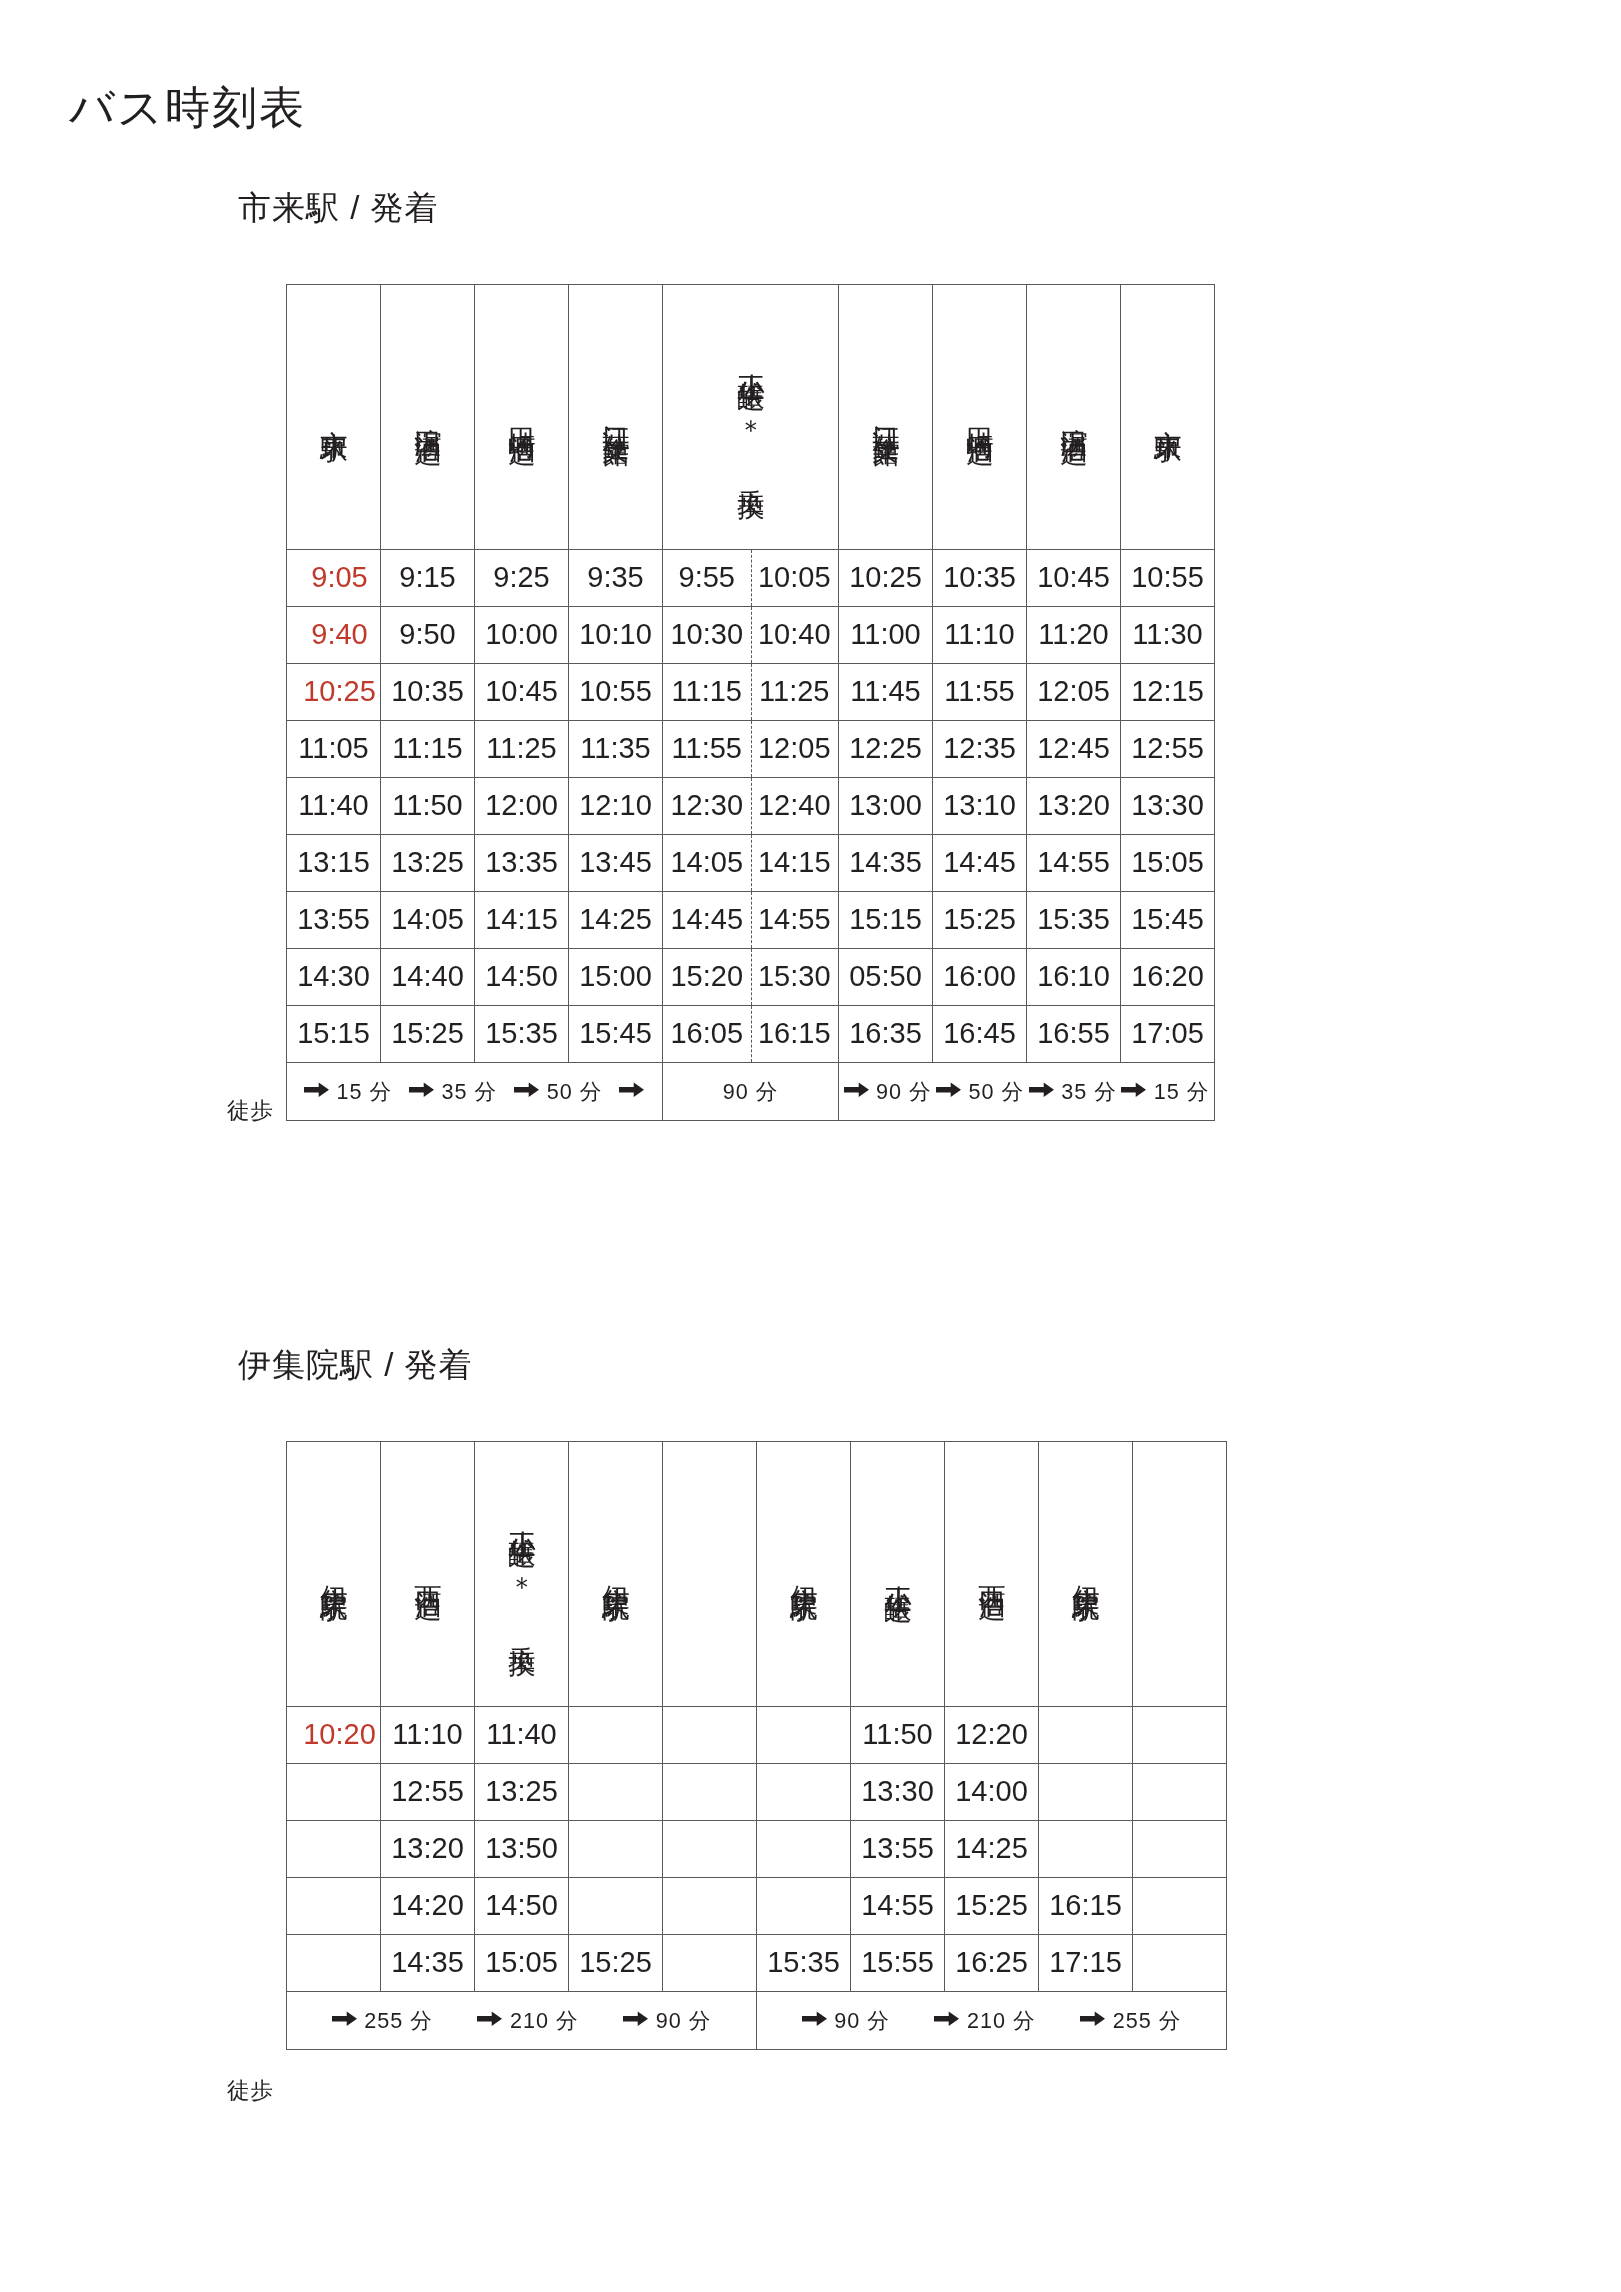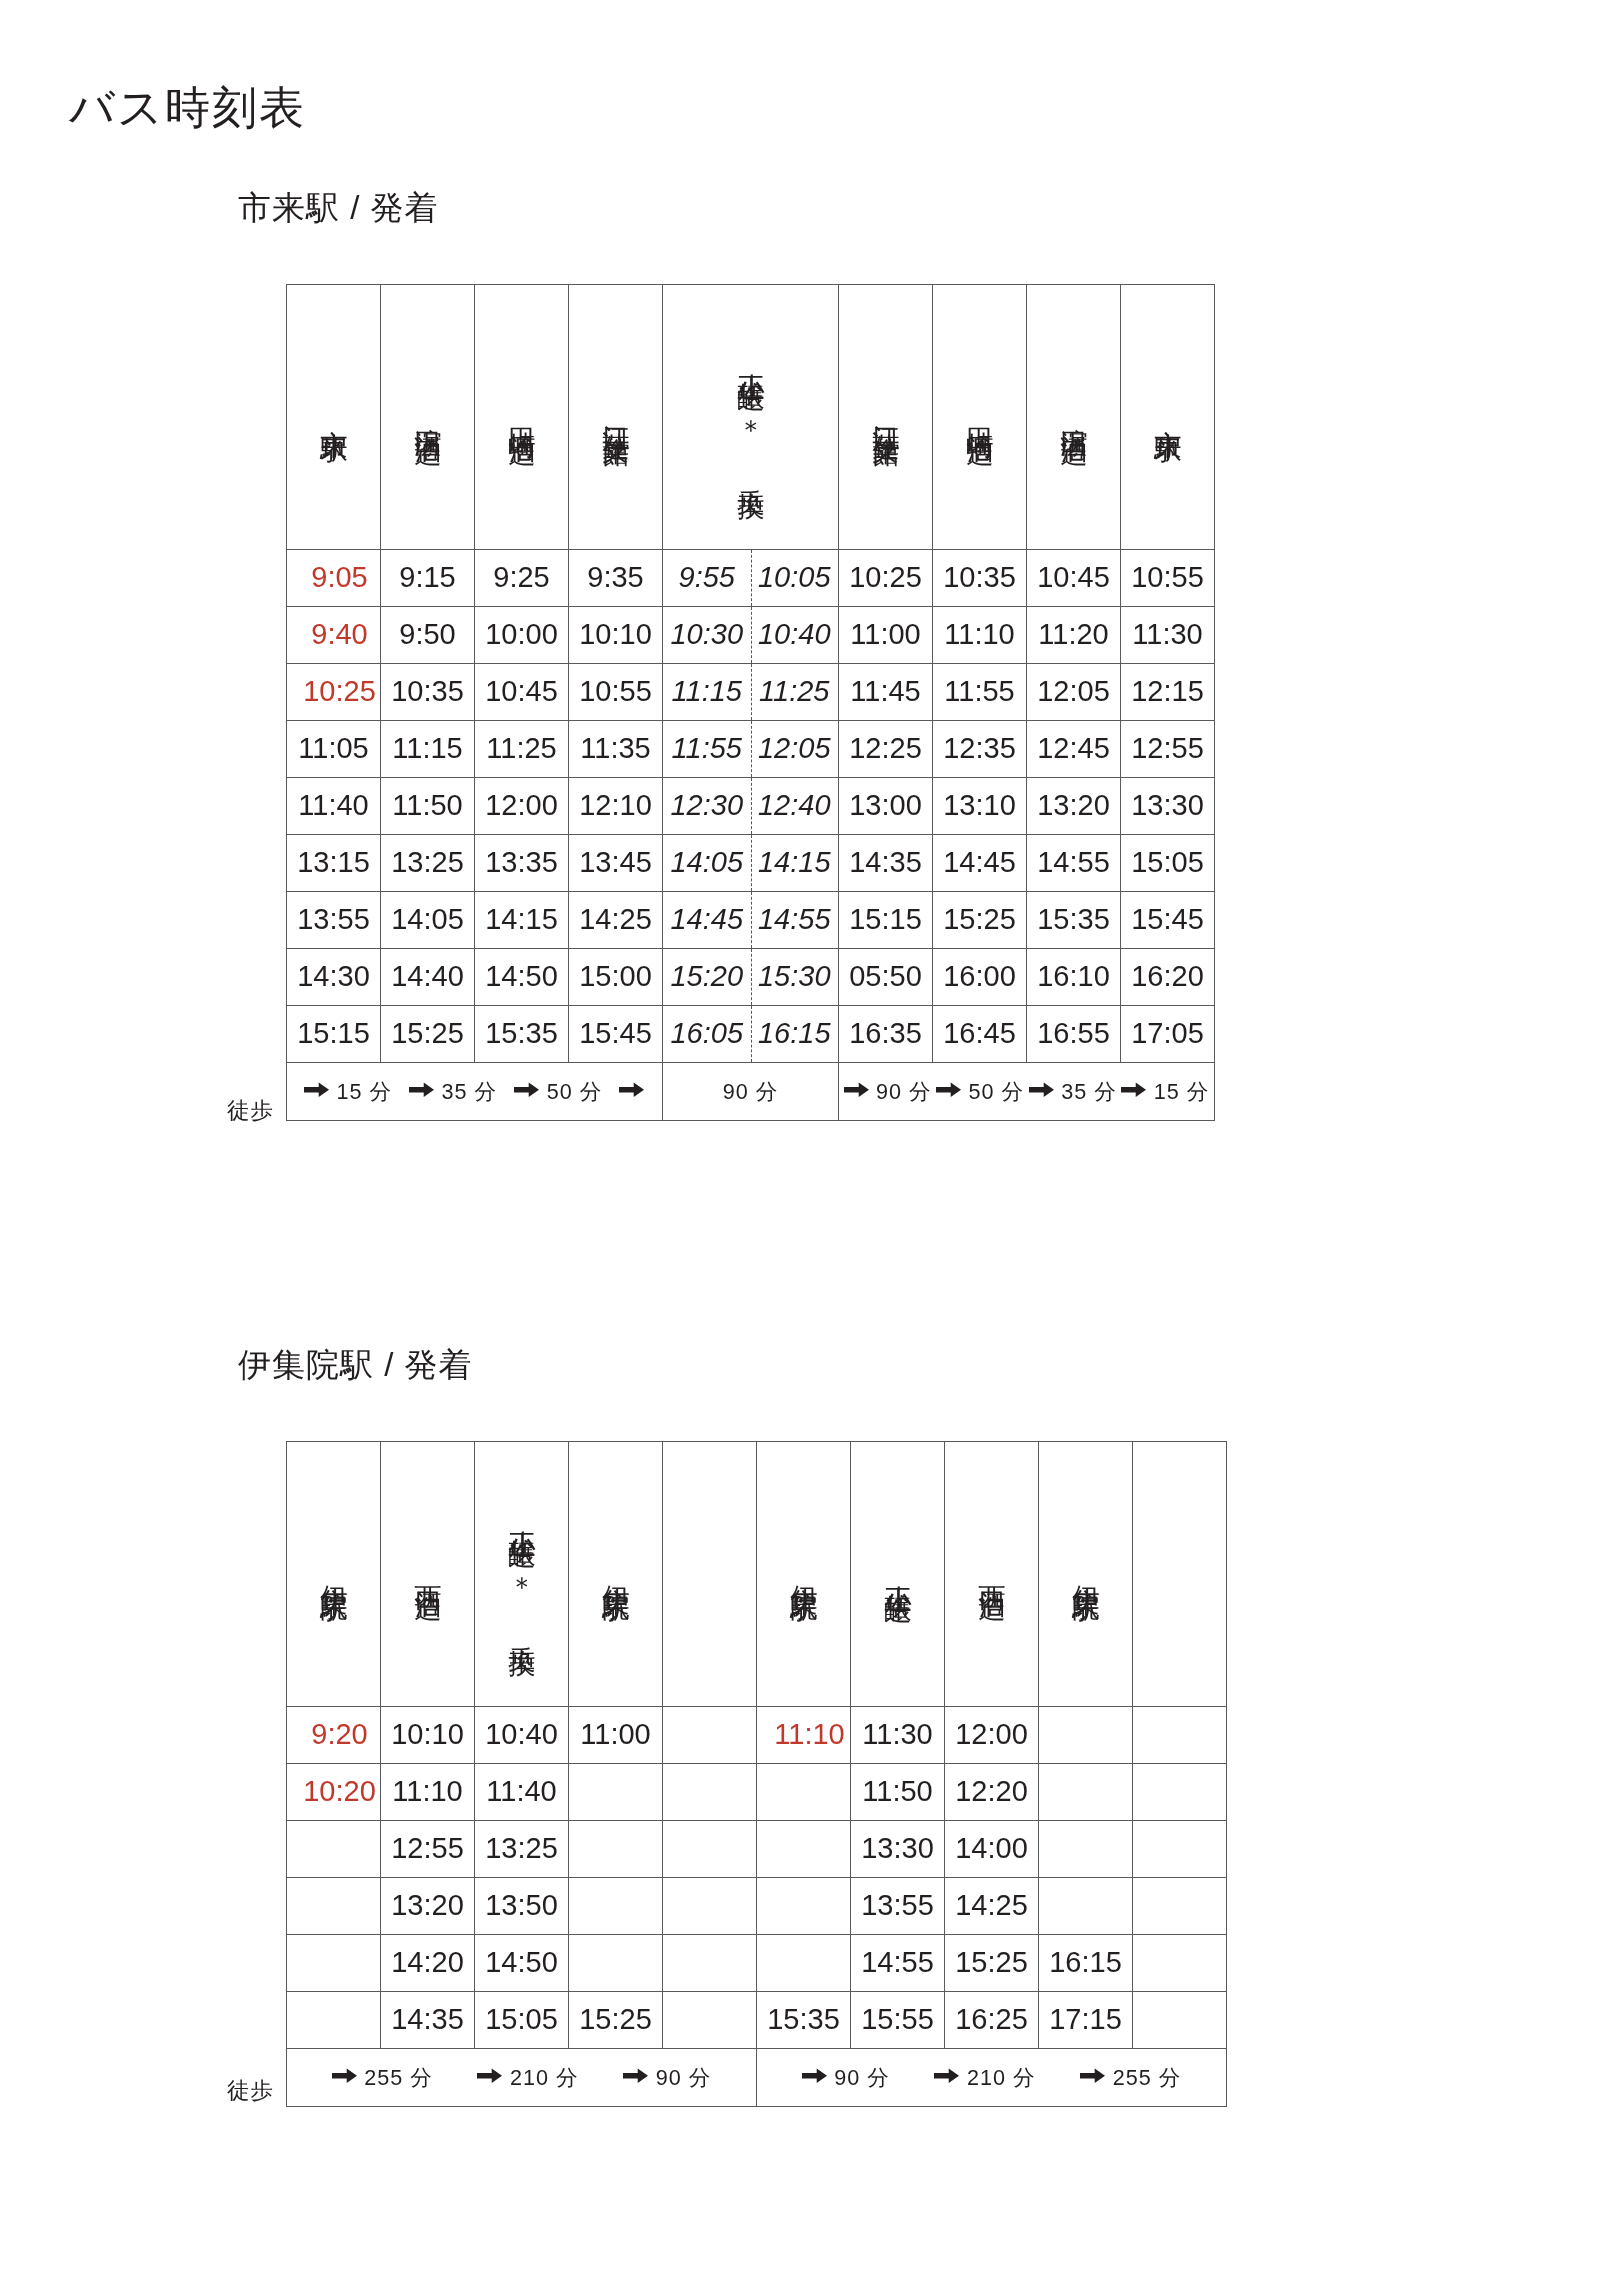--- a/index.html
+++ b/index.html
@@ -129,21 +129,20 @@
 
   
   td.time.transfer,
   th.vhead.transfer {
     position: relative;
   }
   td.time.transfer .half {
     display: inline-block;
     width: 50%;
     box-sizing: border-box;
-    font-style: italic;
   }
   td.time.transfer .half.left  { text-align: center; }
   td.time.transfer .half.right { text-align: center; }
   td.time.transfer .dashline,
   th.vhead.transfer .dashline {
     position: absolute;
     left: 50%;
     top: 0;
     bottom: 0;
     width: 0;
@@ -489,32 +488,20 @@
             <th class="vhead">
               <span class="vtext">伊集院駅</span>
             </th>
             <th class="vhead">
               <span class="vtext"></span>
             </th>
           </tr>
         </thead>
         <tbody>
 
-        <tr>
-              <td class="time red" style="color: rgb(192, 57, 43);">9:20</td>
-              <td class="time">10:10</td>
-              <td class="time">10:40</td>
-              <td class="time">11:00</td>
-              <td class="time empty"></td>
-              <td class="time red" style="color: rgb(192, 57, 43);">11:10</td>
-              <td class="time">11:30</td>
-              <td class="time">12:00</td>
-              <td class="time empty"></td>
-              <td class="time empty"></td>
-            </tr>
             <tr>
               <td class="time red" style="color: rgb(192, 57, 43);">10:20</td>
               <td class="time">11:10</td>
               <td class="time">11:40</td>
               <td class="time empty"></td>
               <td class="time empty"></td>
               <td class="time empty"></td>
               <td class="time">11:50</td>
               <td class="time">12:20</td>
               <td class="time empty"></td>

